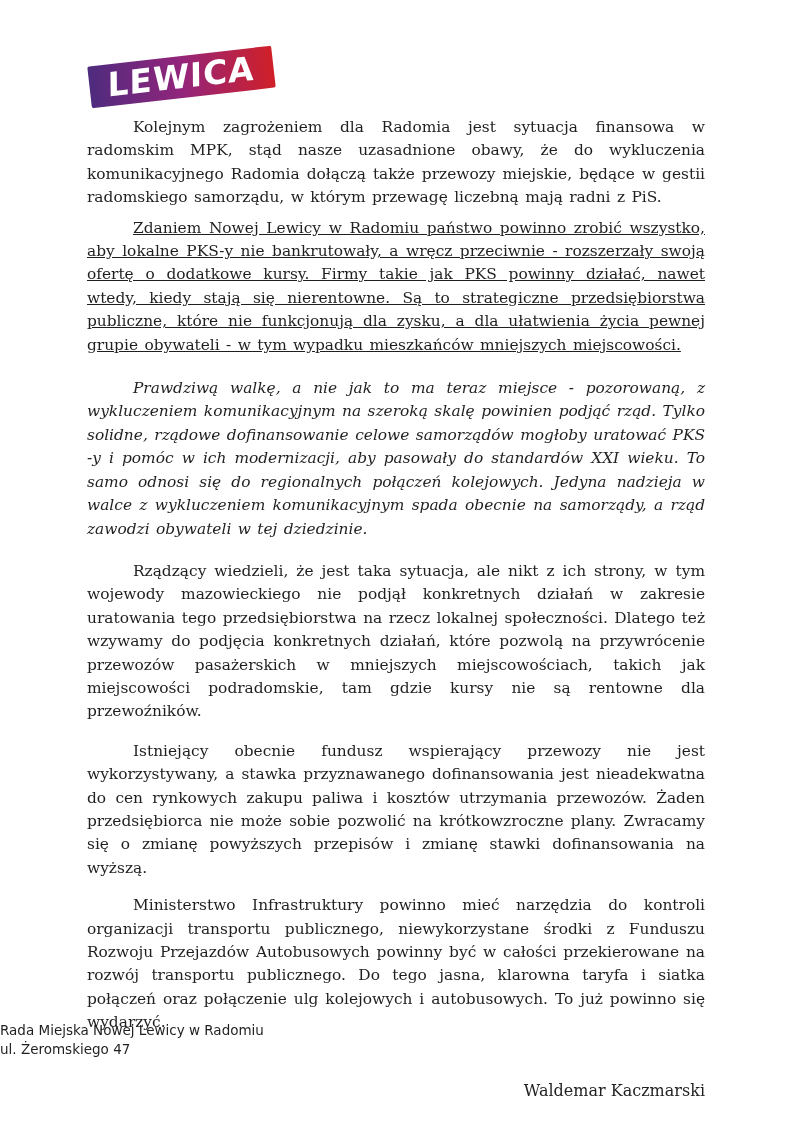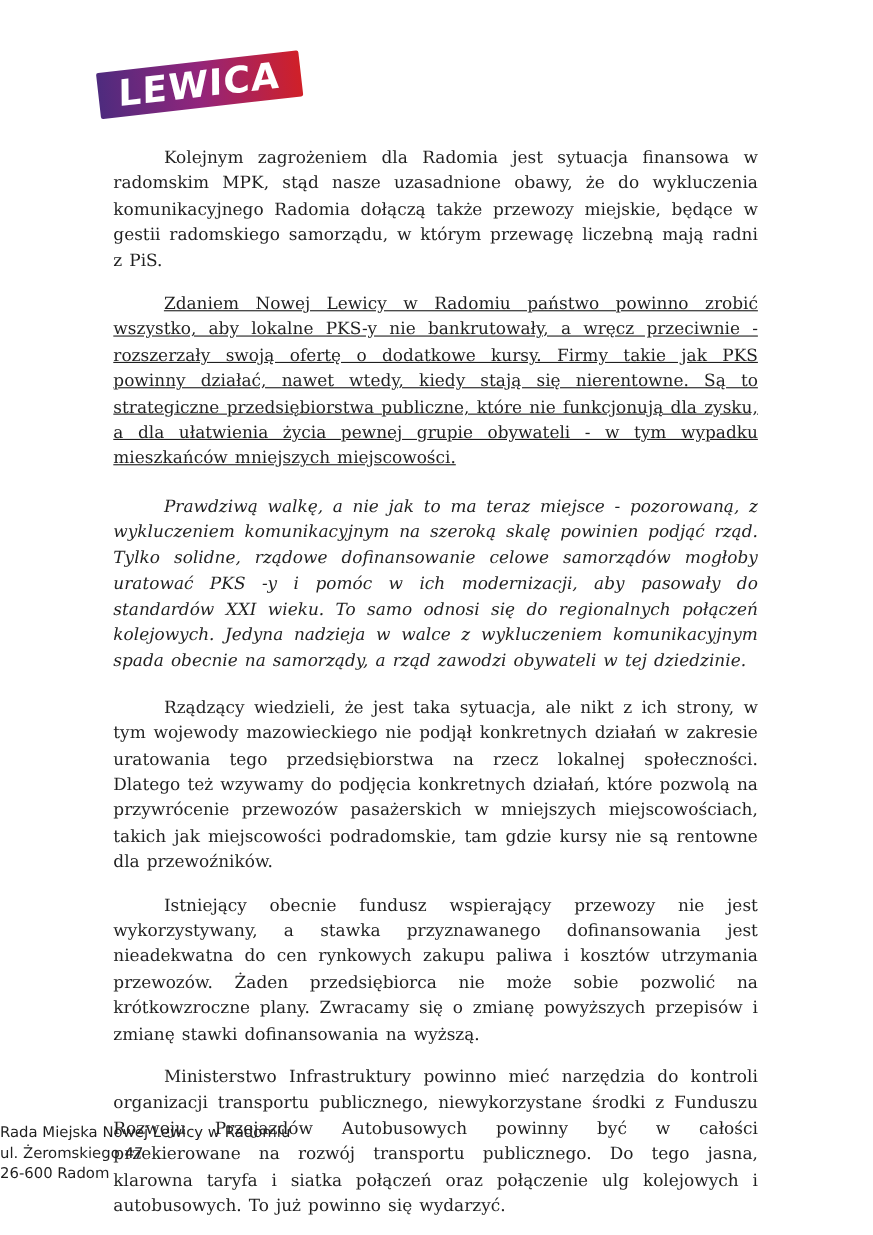--- a/index.html
+++ b/index.html
@@ -38,21 +38,21 @@
     padding-bottom: 2px;
   }
   
   .content {
     position: absolute;
     left: 87px;
     top: 116px;
     width: 618px;
   }
   .para {
-    margin: 16px;
+    margin: 0;
     font-size: 15.4px;
     line-height: 23.4px;
     text-align: justify;
     text-indent: 46px;
     word-spacing: 1.5px;
   }
   .para.p1 { margin-bottom: 7px; }
   .para.p2 { margin-bottom: 20px; text-decoration: underline; }
   .para.p3 { margin-bottom: 19px; font-style: italic; }
   .para.p4 { margin-bottom: 16px; }
@@ -100,16 +100,15 @@
 
     <div class="signature">
       <p class="sig-name">Waldemar Kaczmarski</p>
 
     </div>
   </main>
 
   <footer class="footer">
     <p>Rada Miejska Nowej Lewicy w Radomiu</p>
     <p>ul. Żeromskiego 47</p>
-    <p>26-600 Radom</p>
   </footer>
 
 </div>
 
 </body></html>

